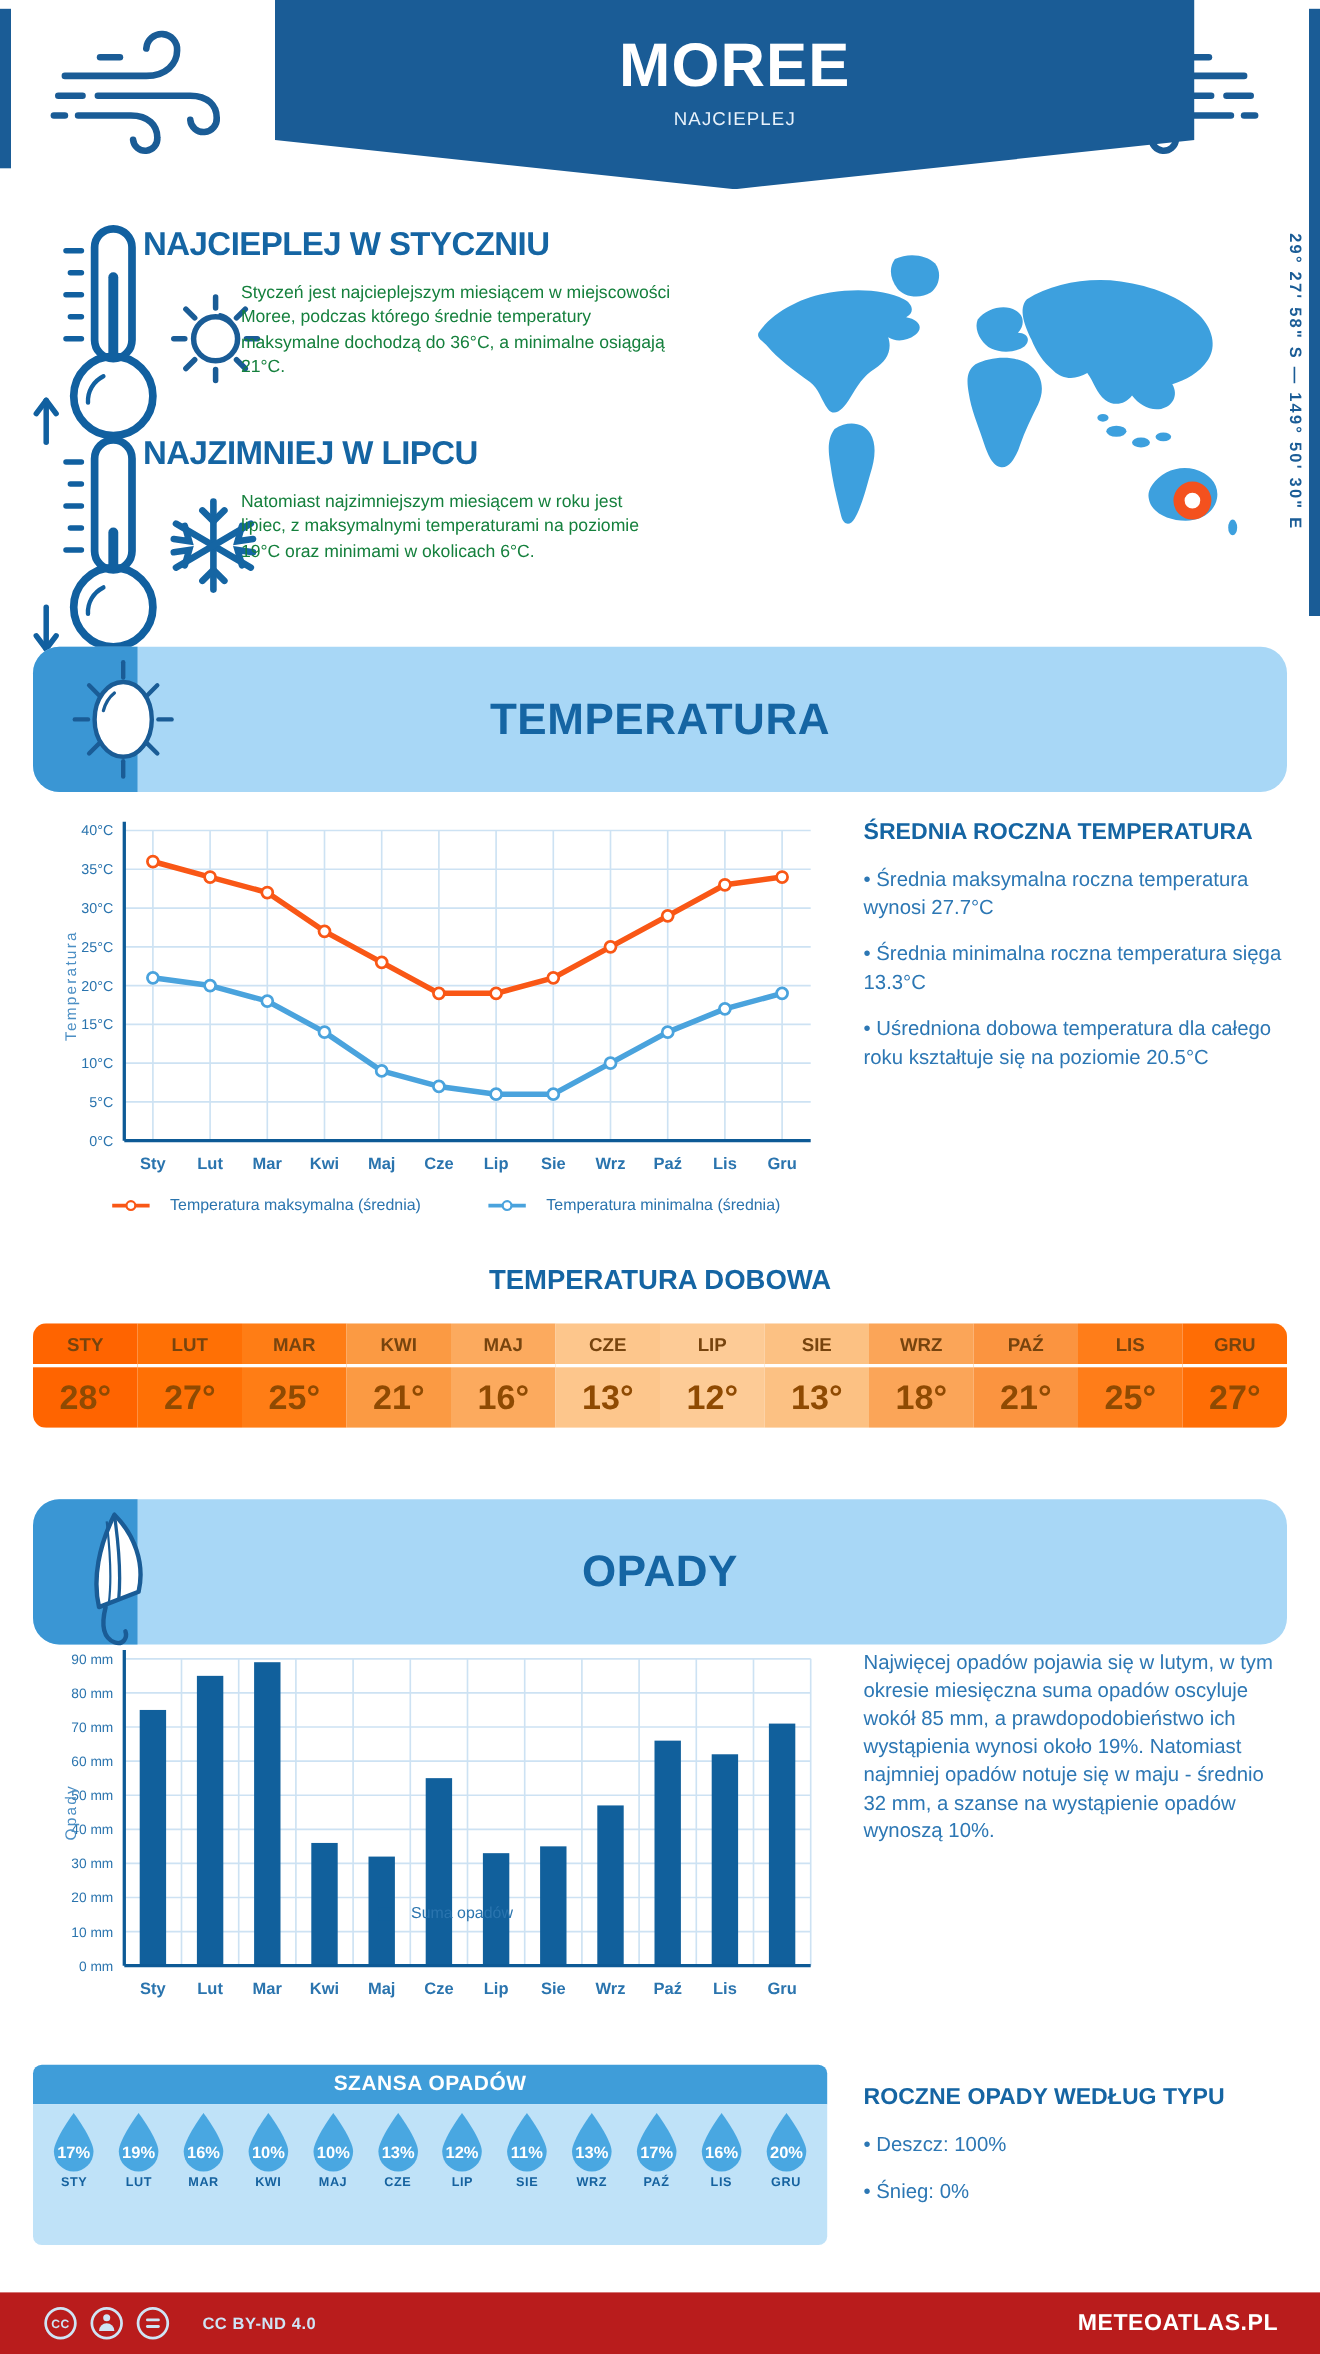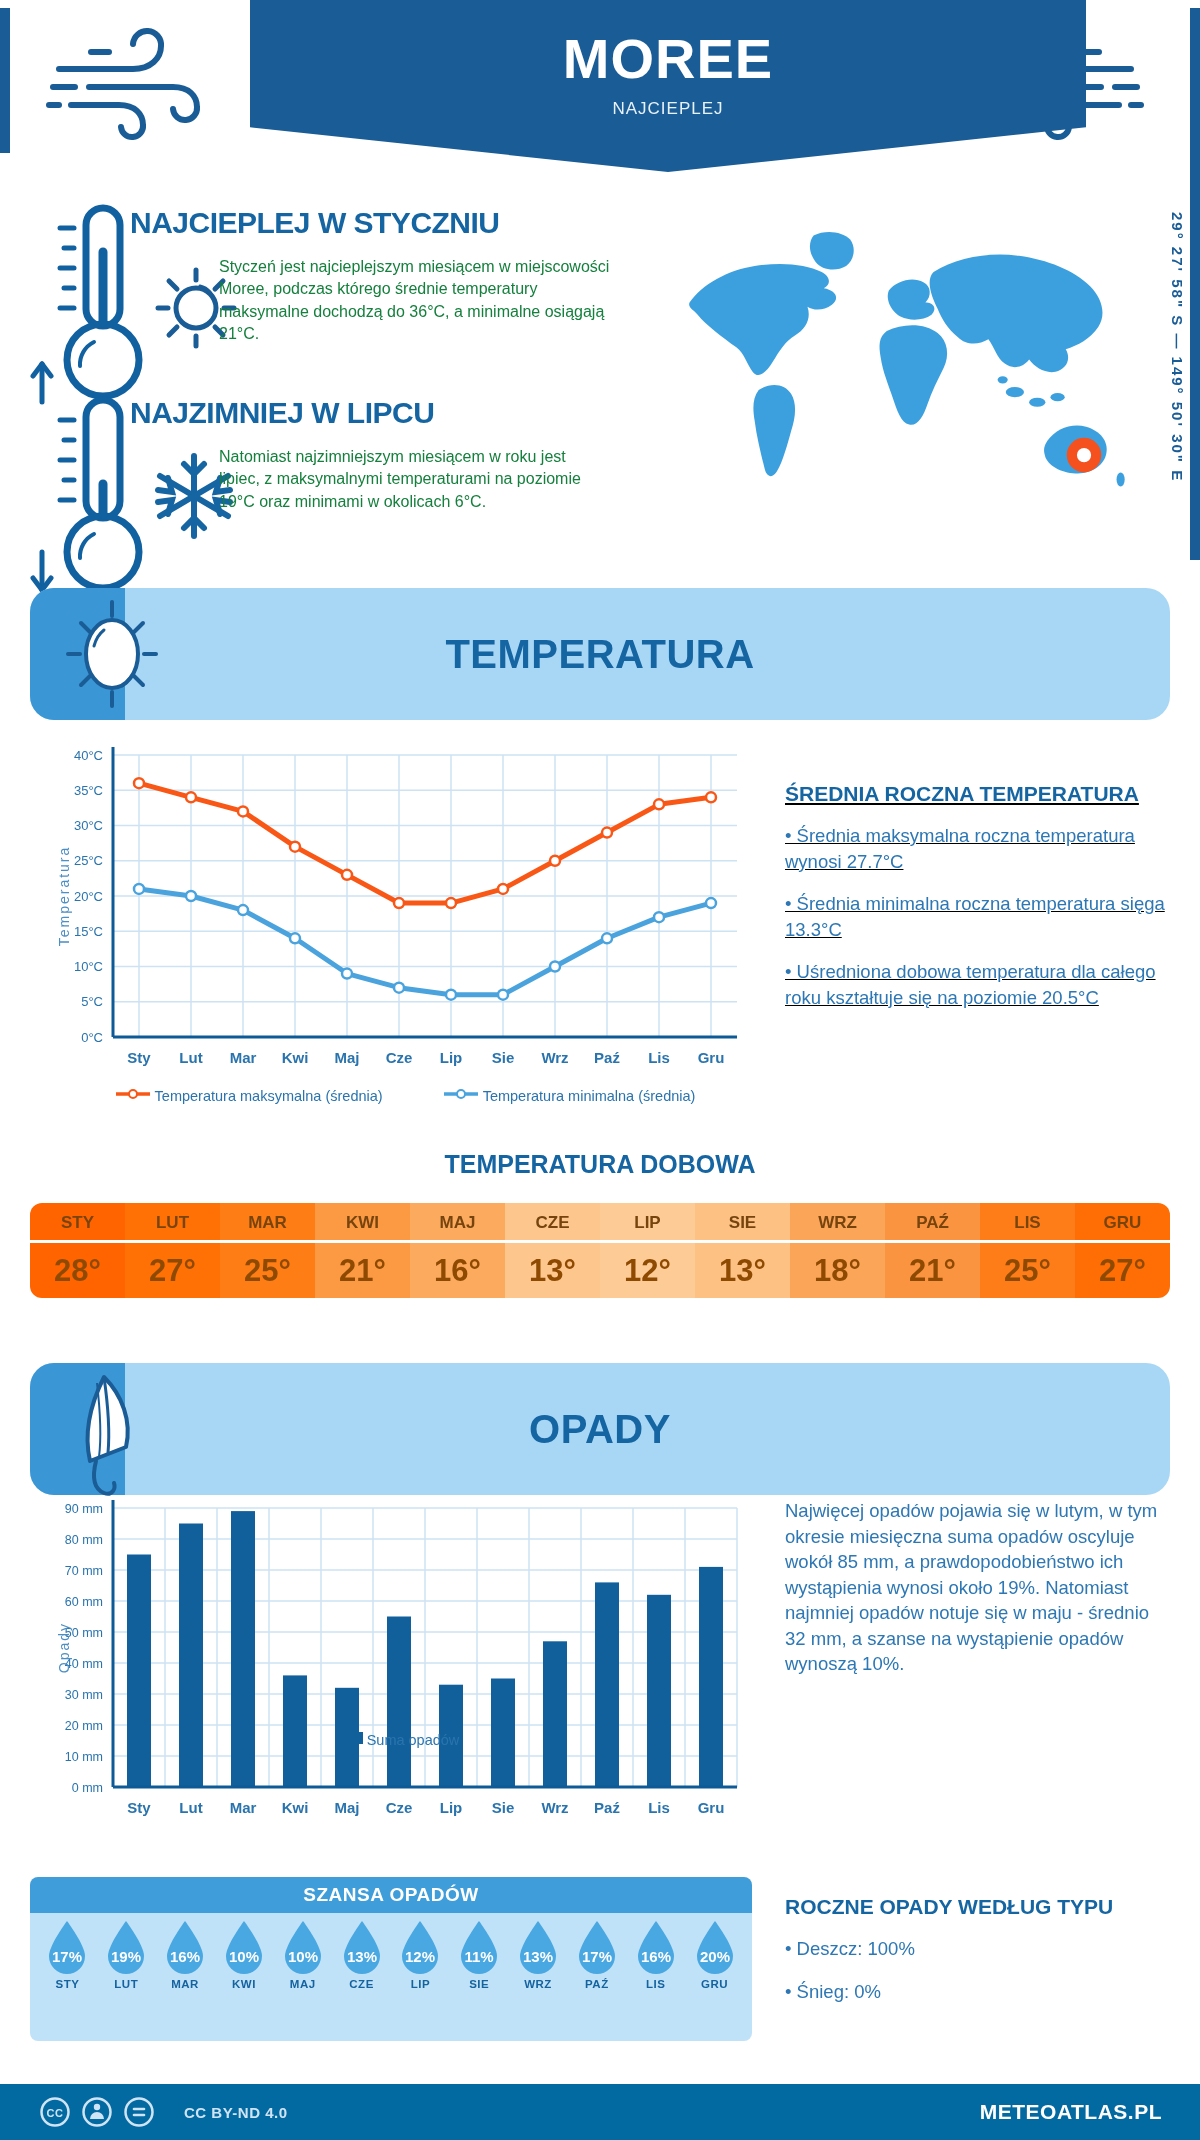--- a/index.html
+++ b/index.html
@@ -20,21 +20,21 @@
   .sec-text { color:#15803d; font-size:16px; line-height:1.4; }
 
   
   .big-banner { background:#a8d7f6; border-radius:24px; }
   .big-banner .square { position:absolute; left:0; top:0; width:95px; height:132px; background:#3a96d4; border-radius:24px 0 0 24px; }
   .big-banner .big-title { position:absolute; left:0; top:0; width:100%; height:132px; display:flex; align-items:center; justify-content:center;
     color:#1565a3; font-size:40px; font-weight:bold; letter-spacing:0.5px; }
 
   
   .legend-row { display:flex; justify-content:center; align-items:center; gap:60px; }
-  .legend-item { display:flex; align-items:flex-start; gap:4px; color:#2a74ae; font-size:14.5px; }
+  .legend-item { display:flex; align-items:center; gap:18px; color:#2a74ae; font-size:14.5px; }
 
   
   .col-heading { color:#1565a3; font-size:21px; font-weight:bold; }
   .col-bullet { color:#2c77b4; font-size:18.5px; line-height:1.38; margin-top:17px; }
   .col-par { color:#2c77b4; font-size:18.5px; line-height:1.38; margin-bottom:24px; }
 
   
   .daily-title { width:1200px; text-align:center; color:#1565a3; font-size:25px; font-weight:bold; }
   .daily-table { display:flex; width:1140px; height:95px; border-radius:12px; overflow:hidden; }
   .daily-col { flex:1; display:flex; flex-direction:column; }
@@ -43,21 +43,21 @@
 
   
   .chance { width:722px; }
   .chance-header { height:36px; background:#3f9dd9; border-radius:8px 8px 0 0; display:flex; align-items:center; justify-content:center;
     color:#fff; font-size:19px; font-weight:bold; letter-spacing:0.5px; }
   .chance-body { height:128px; background:#bfe2f8; border-radius:0 0 8px 8px; display:flex; padding:6px 8px 0 8px; }
   .drop-cell { flex:1; display:flex; flex-direction:column; align-items:center; }
   .drop-cell .mon { margin-top:1px; color:#15629f; font-size:11.5px; font-weight:bold; letter-spacing:0.5px; }
 
   
-  .footer { left:0; top:2084px; width:1200px; height:56px; background:#0369a1; display:flex; align-items:center; justify-content:space-between; padding:0 38px; }
+  .footer { left:0; top:2084px; width:1200px; height:56px; background:#b91c1c; display:flex; align-items:center; justify-content:space-between; padding:0 38px; }
   .footer-left { display:flex; align-items:center; gap:14px; color:#cfe4f5; font-size:15px; font-weight:bold; letter-spacing:0.5px; }
   .footer-site { color:#fff; font-size:21px; font-weight:bold; letter-spacing:0.5px; }
 
   svg text { font-family:"Liberation Sans", sans-serif; }
 </style>
 </head>
 <body>
 
 <div class="page">
 
@@ -285,21 +285,21 @@
       </div>
       <div class="legend-item">
         <svg width="36" height="12">
           <line x1="1" y1="6" x2="35" y2="6" stroke="#4aa3dd" stroke-width="3.5"></line>
           <circle cx="18" cy="6" r="4" fill="#fff" stroke="#4aa3dd" stroke-width="2"></circle>
         </svg>
         <span>Temperatura minimalna (średnia)</span>
       </div>
     </div>
 
-  <div class="abs" style="left:785px;top:782px;width:385px;text-decoration:underline;">
+  <div class="abs" style="left:785px;top:745px;width:385px;">
     <div class="col-heading">ŚREDNIA ROCZNA TEMPERATURA</div>
     <div>
         <div class="col-bullet">• Średnia maksymalna roczna temperatura wynosi 27.7°C</div>
         <div class="col-bullet">• Średnia minimalna roczna temperatura sięga 13.3°C</div>
         <div class="col-bullet">• Uśredniona dobowa temperatura dla całego roku kształtuje się na poziomie 20.5°C</div>
       </div>
   </div>
 
   <div class="abs daily-title" style="left:0;top:1150px;">TEMPERATURA DOBOWA</div>
   <div id="daily-table" class="abs daily-table" style="left:30px;top:1203px;">

